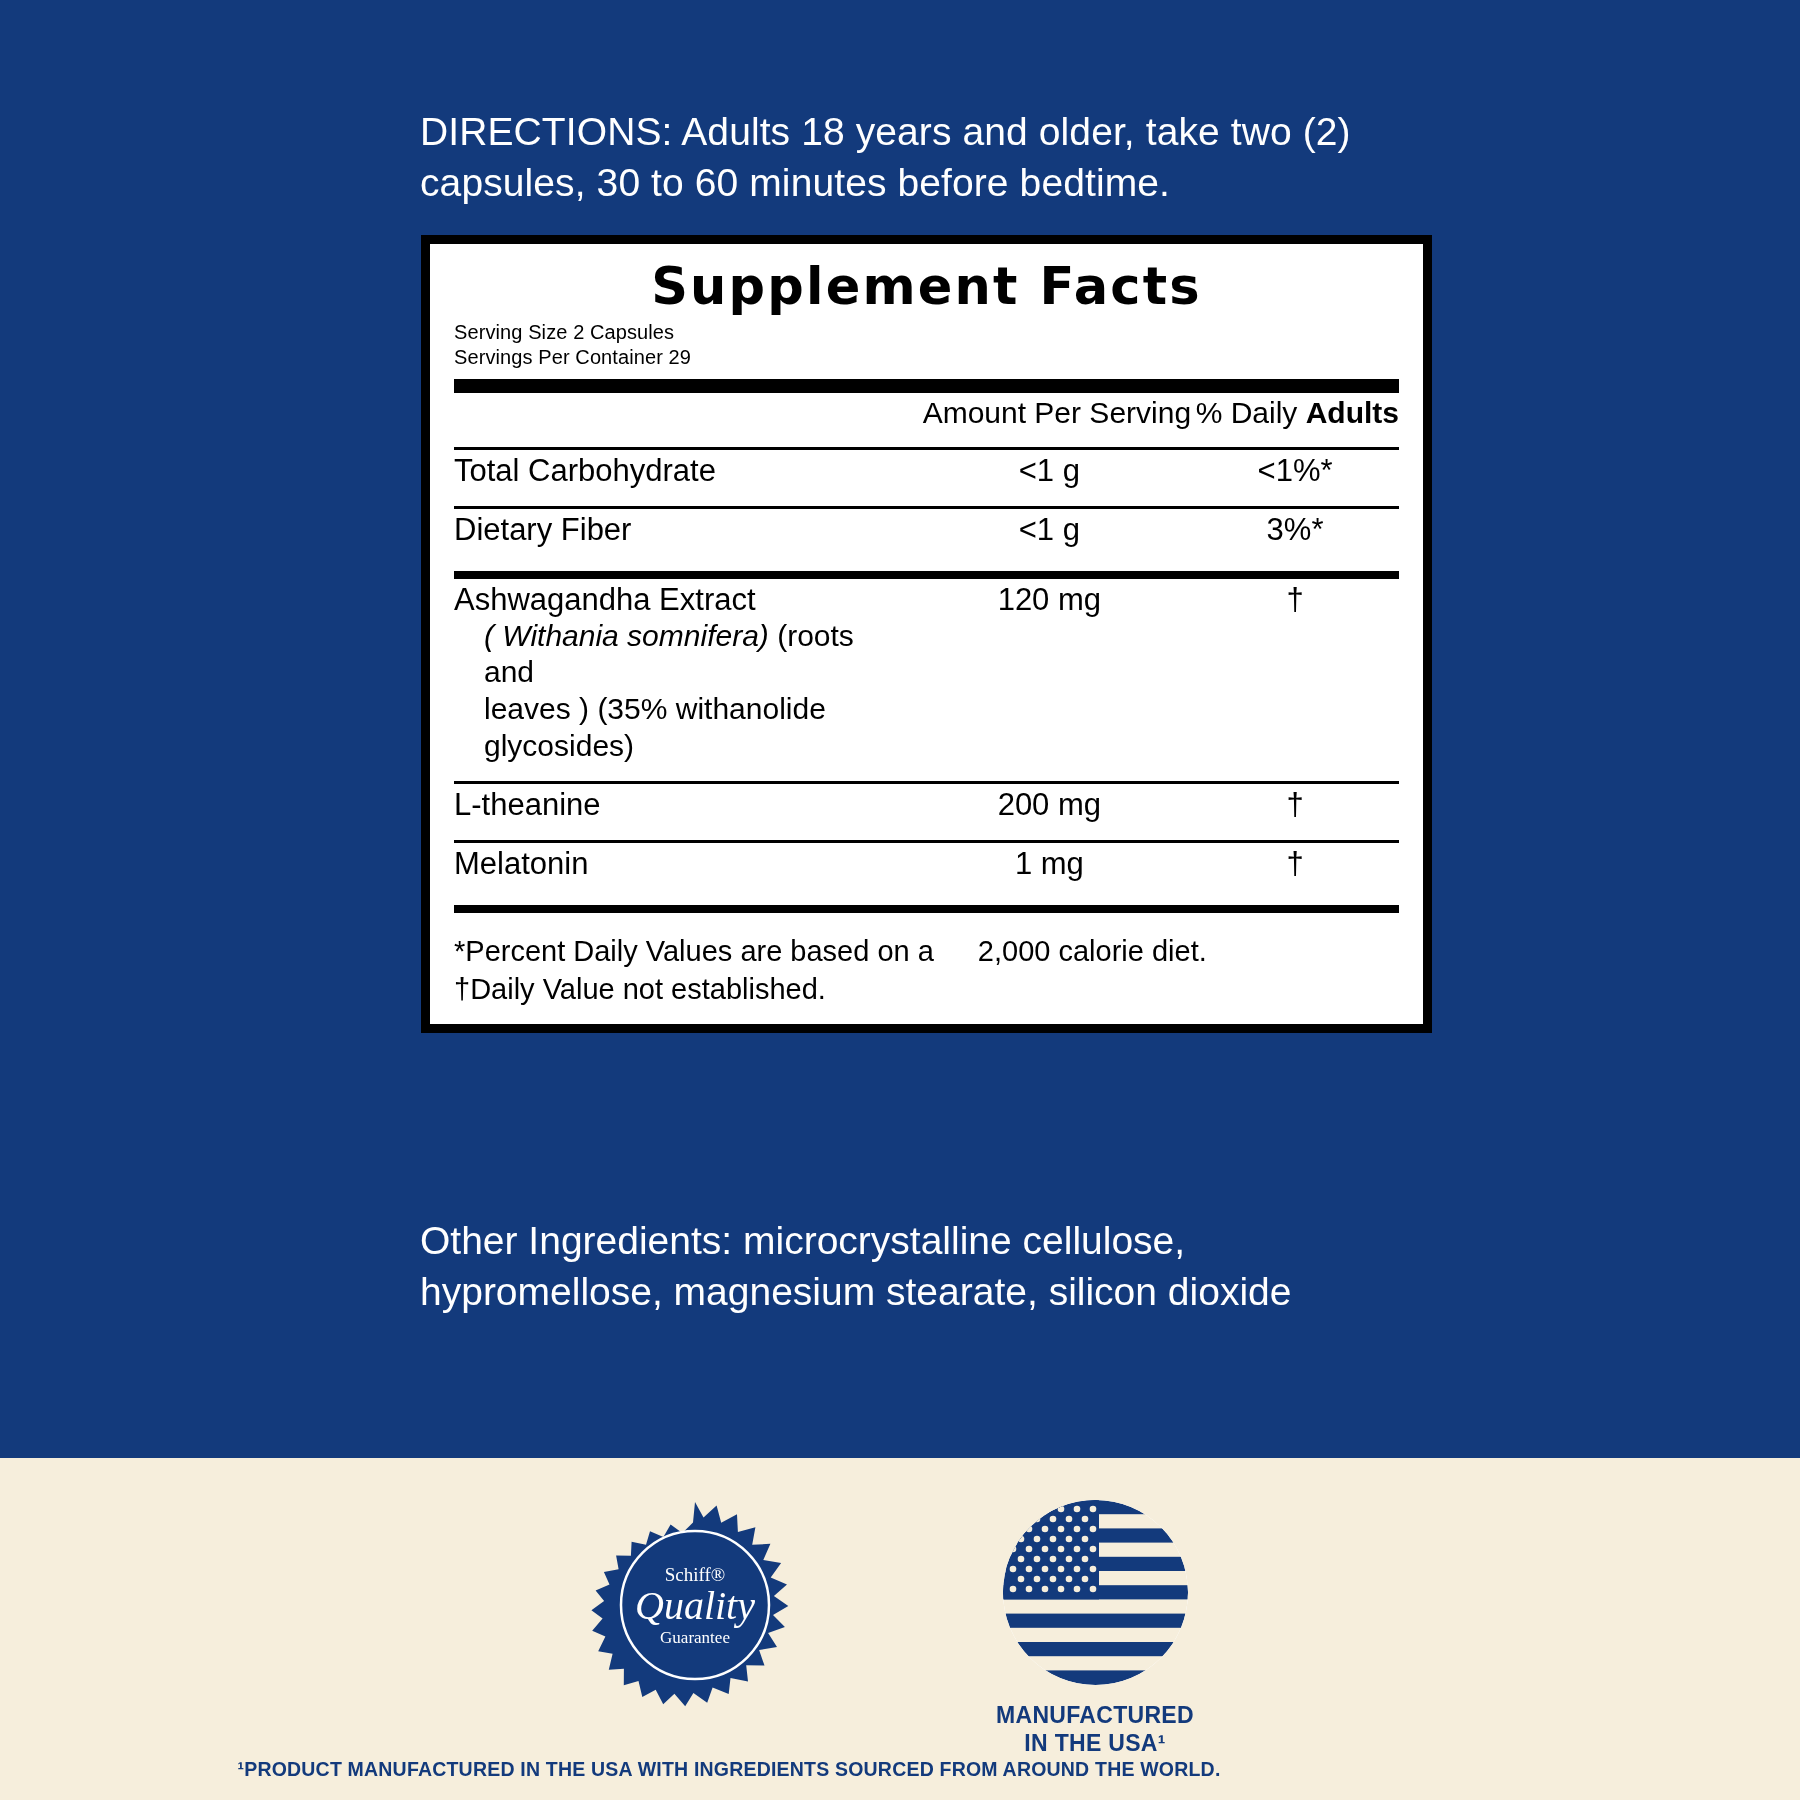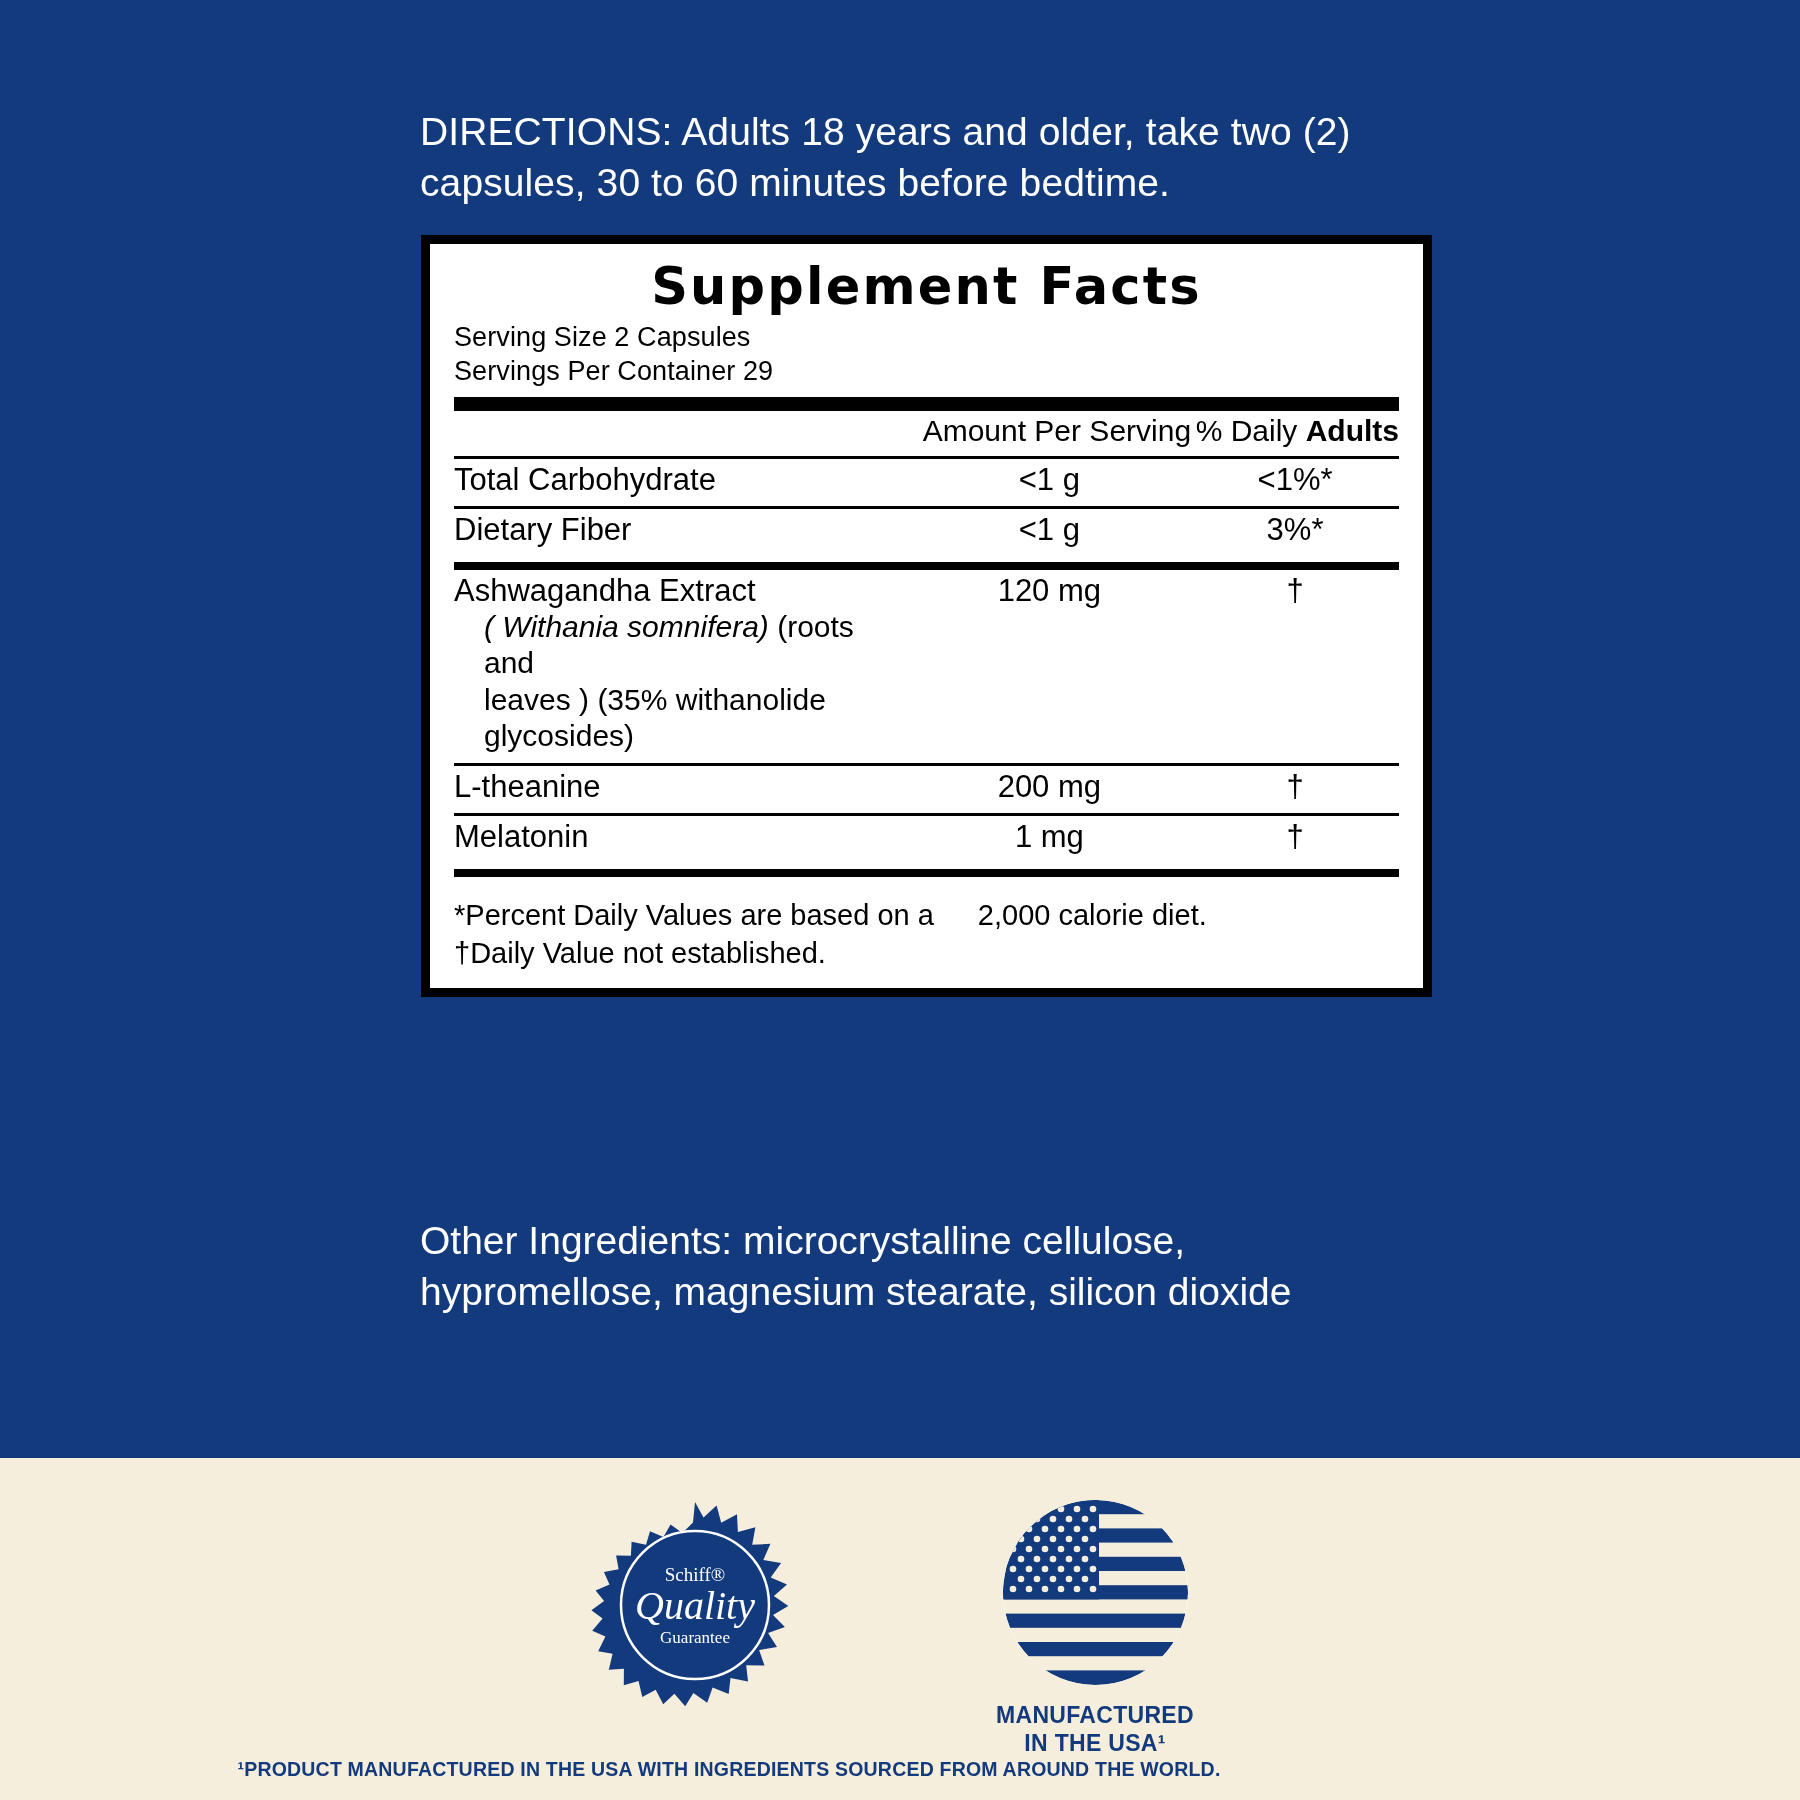--- a/index.html
+++ b/index.html
@@ -47,21 +47,21 @@
   .sf-title {
     font-family: "DejaVu Sans", sans-serif;
     font-weight: bold;
     font-size: 51px;
     letter-spacing: 2.2px;
     text-align: center;
     line-height: 1.05;
     margin: 6px 0 6px 0;
   }
   .sf-serving {
-    font-size: 27px;
+    font-size: 20px;
     line-height: 1.28;
     letter-spacing: 0.1px;
   }
   .rule-thick {
     border-top: 14px solid #000;
     margin: 8px 0 0 0;
   }
   .rule-med {
     border-top: 8px solid #000;
     margin: 0;
@@ -70,21 +70,21 @@
     border-top: 3px solid #000;
     margin: 0;
   }
 
   table.sf-table {
     width: 100%;
     border-collapse: collapse;
     font-size: 31px;
   }
   table.sf-table td {
-    padding: 3px 0 8px 0;
+    padding: 3px 0 17px 0;
     vertical-align: top;
   }
   .col-name   { width: 48%; text-align: left; }
   .col-amount { width: 30%; text-align: center; }
   .col-dv     { width: 22%; text-align: center; }
 
   .hdr-row td {
     text-align: right;
     font-size: 30px;
     padding-bottom: 6px;

